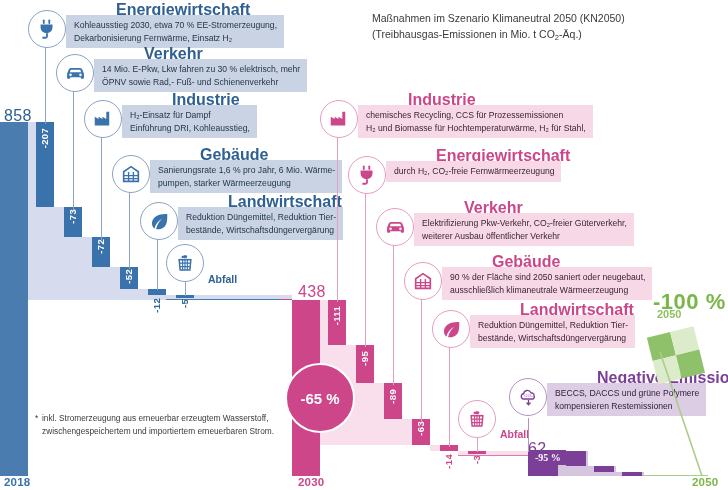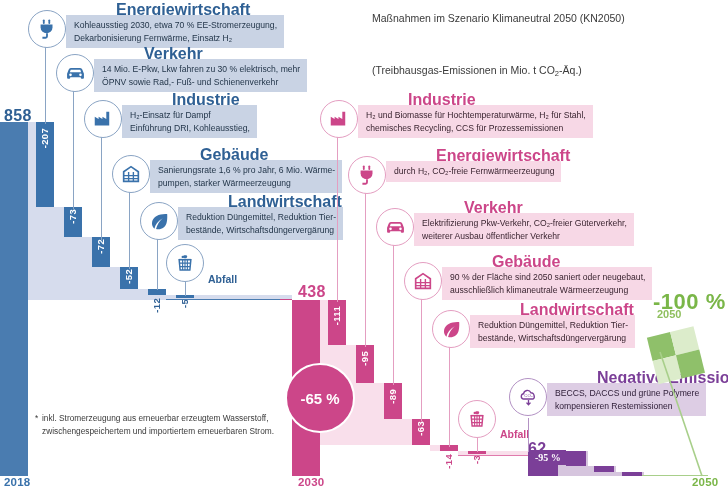--- a/index.html
+++ b/index.html
@@ -11,21 +11,21 @@
     position:relative;
   }
   .stage{position:absolute;left:0;top:0;width:728px;height:490px;}
   .abs{position:absolute;}
 
   
   .headline{
     left:372px;top:10px;width:340px;
     font-size:10.5px;line-height:16px;color:#3a3a3a;
   }
-  .headline .l2{display:block;margin-top:36px;}
+  .headline .l2{display:block;}
 
   
   .axis-lab{font-size:11.5px;font-weight:bold;letter-spacing:.2px;}
   .axis-2018{left:4px;top:476px;color:#3a72ab;}
   .axis-2030{left:298px;top:476px;color:#cc4689;}
   .axis-2050{left:692px;top:476px;color:#7ab648;}
 
   
   .bar{position:absolute;}
   .bar-lbl{
@@ -35,21 +35,21 @@
     white-space:nowrap;
   }
   .bar-lbl.tiny{top:2px;}
   .under-lbl{
     position:absolute;font-size:9.5px;font-weight:bold;
     writing-mode:vertical-rl;transform:rotate(180deg);
     letter-spacing:.3px;white-space:nowrap;
   }
 
   
-  .val{position:absolute;font-size:16px;font-weight:bold;letter-spacing:.3px;}
+  .val{position:absolute;font-size:16px;font-weight:normal;letter-spacing:.3px;}
   .val-858{left:4px;top:107px;color:#2f6094;}
   .val-438{left:298px;top:283px;color:#cc4689;}
   .val-62{left:528px;top:440px;color:#7b3f98;}
 
   
   .bubble{
     position:absolute;border-radius:50%;display:flex;align-items:center;
     justify-content:center;color:#fff;font-weight:bold;
   }
   .bubble-65{
@@ -298,22 +298,22 @@
   <div class="card t-pink" style="left:320px;top:92px;">
     <div class="icon">
       <svg width="22" height="22" viewBox="0 0 24 24">
           <g fill="#cc4689">
             <path d="M3 19V9.5l4.2 2.6V9.5l4.2 2.6V9.5l4.2 2.6V4.2h3.2V19z"></path>
           </g>
         </svg>
     </div>
     <div class="ttl">Industrie</div>
     <div class="box">
+      <span class="l">chemisches Recycling, CCS für Prozessemissionen</span>
       <span class="l">H₂ und Biomasse für Hochtemperaturwärme, H₂ für Stahl,</span>
-      <span class="l">chemisches Recycling, CCS für Prozessemissionen</span>
     </div>
   </div>
 
   <div class="card t-pink" style="left:348px;top:148px;">
     <div class="icon">
       <svg width="22" height="22" viewBox="0 0 24 24">
           <g fill="#cc4689">
             <rect x="7.5" y="1.5" width="2" height="5" rx="1"></rect>
             <rect x="13.5" y="1.5" width="2" height="5" rx="1"></rect>
             <path d="M5 7h13a0 0 0 0 1 0 0v3a6.5 6.5 0 0 1-6.5 6.5A6.5 6.5 0 0 1 5 10z"></path>

